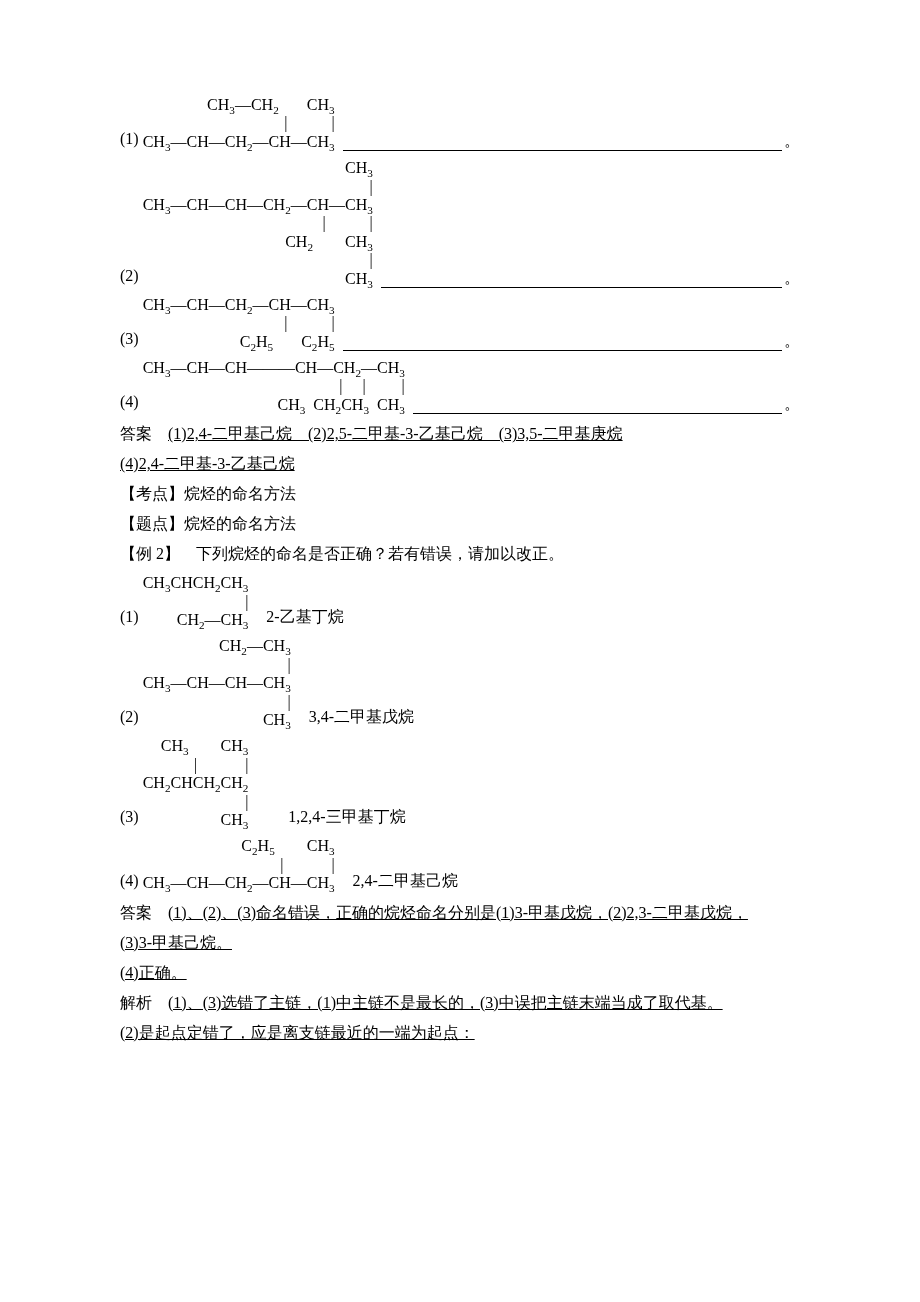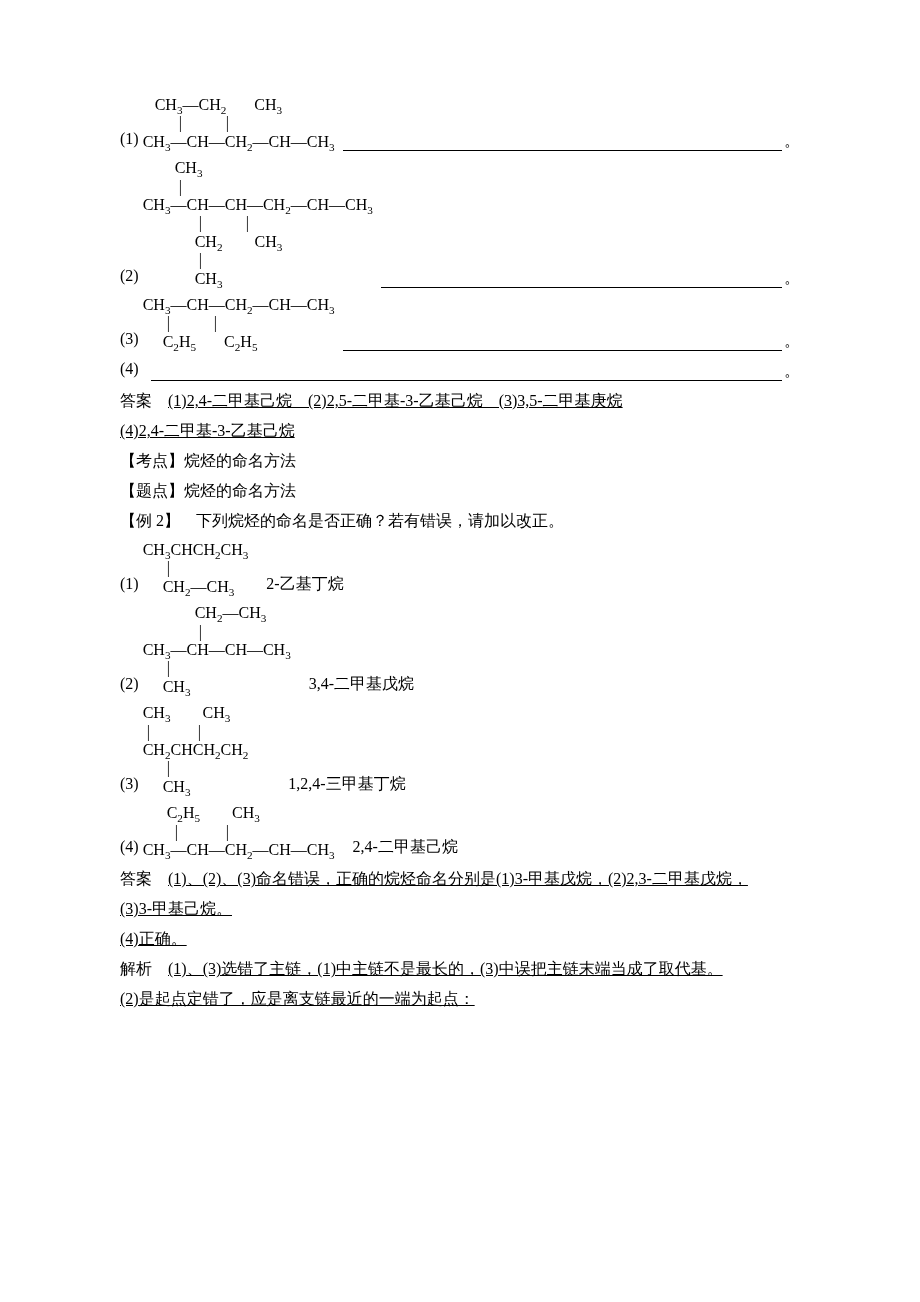--- a/index.html
+++ b/index.html
@@ -12,20 +12,21 @@
     padding: 94px 120px 90px 120px;
     width: 920px;
     box-sizing: border-box;
   }
   .chem-block {
     font-family: "Times New Roman", serif;
     font-size: 16px;
     line-height: 1.15;
     white-space: pre;
     margin: 2px 0;
+    text-align: right;
   }
   .row {
     display: flex;
     align-items: flex-end;
     margin-bottom: 4px;
   }
   .prefix {
     font-family: "Times New Roman", serif;
     margin-right: 4px;
     padding-bottom: 2px;
@@ -91,20 +92,23 @@
   <span class="prefix">(3)</span>
   <div class="chem-block">CH<sub>3</sub>—CH—CH<sub>2</sub>—CH—CH<sub>3</sub>
       |           |
      C<sub>2</sub>H<sub>5</sub>       C<sub>2</sub>H<sub>5</sub></div>
   <span class="blank blank-long"></span>
   <span class="period">。</span>
 </div>
 
 <div class="row">
   <span class="prefix">(4)</span>
+  <div class="chem-block">CH<sub>3</sub>—CH—CH———CH—CH<sub>2</sub>—CH<sub>3</sub>
+      |     |         |
+     CH<sub>3</sub>  CH<sub>2</sub>CH<sub>3</sub>  CH<sub>3</sub></div>
   <span class="blank blank-short"></span>
   <span class="period">。</span>
 </div>
 
 <p class="text"><span>答案</span>　<span class="num">(1)2,4-二甲基己烷　(2)2,5-二甲基-3-乙基己烷　(3)3,5-二甲基庚烷</span></p>
 <p class="text"><span class="num">(4)2,4-二甲基-3-乙基己烷</span></p>
 <p class="text"><span>【考点】</span><span>烷烃的命名方法</span></p>
 <p class="text"><span>【题点】</span><span>烷烃的命名方法</span></p>
 
 <p class="text"><span>【例 2】</span>　<span>下列烷烃的命名是否正确？若有错误，请加以改正。</span></p>

